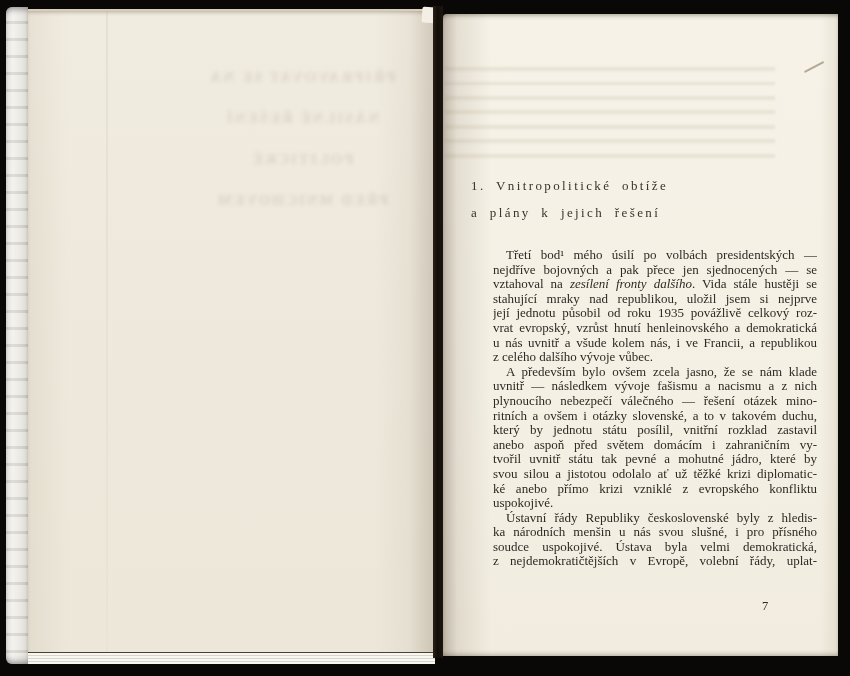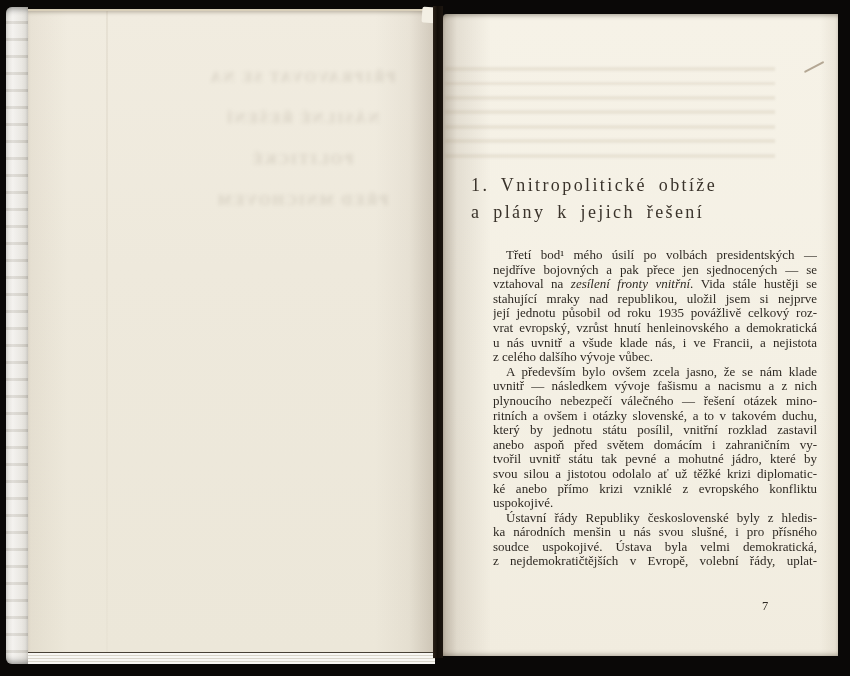--- a/index.html
+++ b/index.html
@@ -72,21 +72,21 @@
     background:repeating-linear-gradient(180deg,
       rgba(0,0,0,0) 0 5px, rgba(145,125,95,.12) 5px 9px, rgba(0,0,0,0) 9px 14.5px);
     filter:blur(1.2px);
   }
   .scratch{
     position:absolute;left:360px;top:52px;width:22px;height:1.5px;
     background:rgba(125,105,80,.55);transform:rotate(-28deg);border-radius:1px;
   }
   .heading{
     position:absolute;left:28px;top:158px;
-    font-size:18px;letter-spacing:2.4px;word-spacing:5px;
+    font-size:13px;letter-spacing:2.4px;word-spacing:5px;
     line-height:27px;color:#3a332b;
   }
   .body-text{
     position:absolute;left:50px;top:234px;width:324px;
     font-size:13px;line-height:14.6px;color:#2e2923;
   }
   .bline{
     height:14.6px;overflow:hidden;
     text-align:justify;text-align-last:justify;
   }
@@ -121,25 +121,25 @@
   <div class="scratch"></div>
 
   <div class="heading">
     <div>1. Vnitropolitické obtíže</div>
     <div>a plány k jejich řešení</div>
   </div>
 
   <div class="body-text">
       <div class="bline ind"><span>Třetí bod¹ mého úsilí po volbách presidentských —</span></div>
       <div class="bline"><span>nejdříve bojovných a pak přece jen sjednocených — se</span></div>
-      <div class="bline"><span>vztahoval na </span><i>zesílení fronty vnitřní</i><span>. Vida stále hustěji se</span></div>
+      <div class="bline"><span>vztahoval na </span><i>zesílení fronty dalšího</i><span>. Vida stále hustěji se</span></div>
       <div class="bline"><span>stahující mraky nad republikou, uložil jsem si nejprve</span></div>
       <div class="bline"><span>její jednotu působil od roku 1935 povážlivě celkový roz-</span></div>
       <div class="bline"><span>vrat evropský, vzrůst hnutí henleinovského a demokratická</span></div>
-      <div class="bline"><span>u nás uvnitř a všude klade nás, i ve Francii, a nejistota</span></div>
+      <div class="bline"><span>u nás uvnitř a všude kolem nás, i ve Francii, a republikou</span></div>
       <div class="bline nojust"><span>z celého dalšího vývoje vůbec.</span></div>
       <div class="bline ind"><span>A především bylo ovšem zcela jasno, že se nám klade</span></div>
       <div class="bline"><span>uvnitř — následkem vývoje fašismu a nacismu a z nich</span></div>
       <div class="bline"><span>plynoucího nebezpečí válečného — řešení otázek mino-</span></div>
       <div class="bline"><span>ritních a ovšem i otázky slovenské, a to v takovém duchu,</span></div>
       <div class="bline"><span>který by jednotu státu posílil, vnitřní rozklad zastavil</span></div>
       <div class="bline"><span>anebo aspoň před světem domácím i zahraničním vy-</span></div>
       <div class="bline"><span>tvořil uvnitř státu tak pevné a mohutné jádro, které by</span></div>
       <div class="bline"><span>svou silou a jistotou odolalo ať už těžké krizi diplomatic-</span></div>
       <div class="bline"><span>ké anebo přímo krizi vzniklé z evropského konfliktu</span></div>

